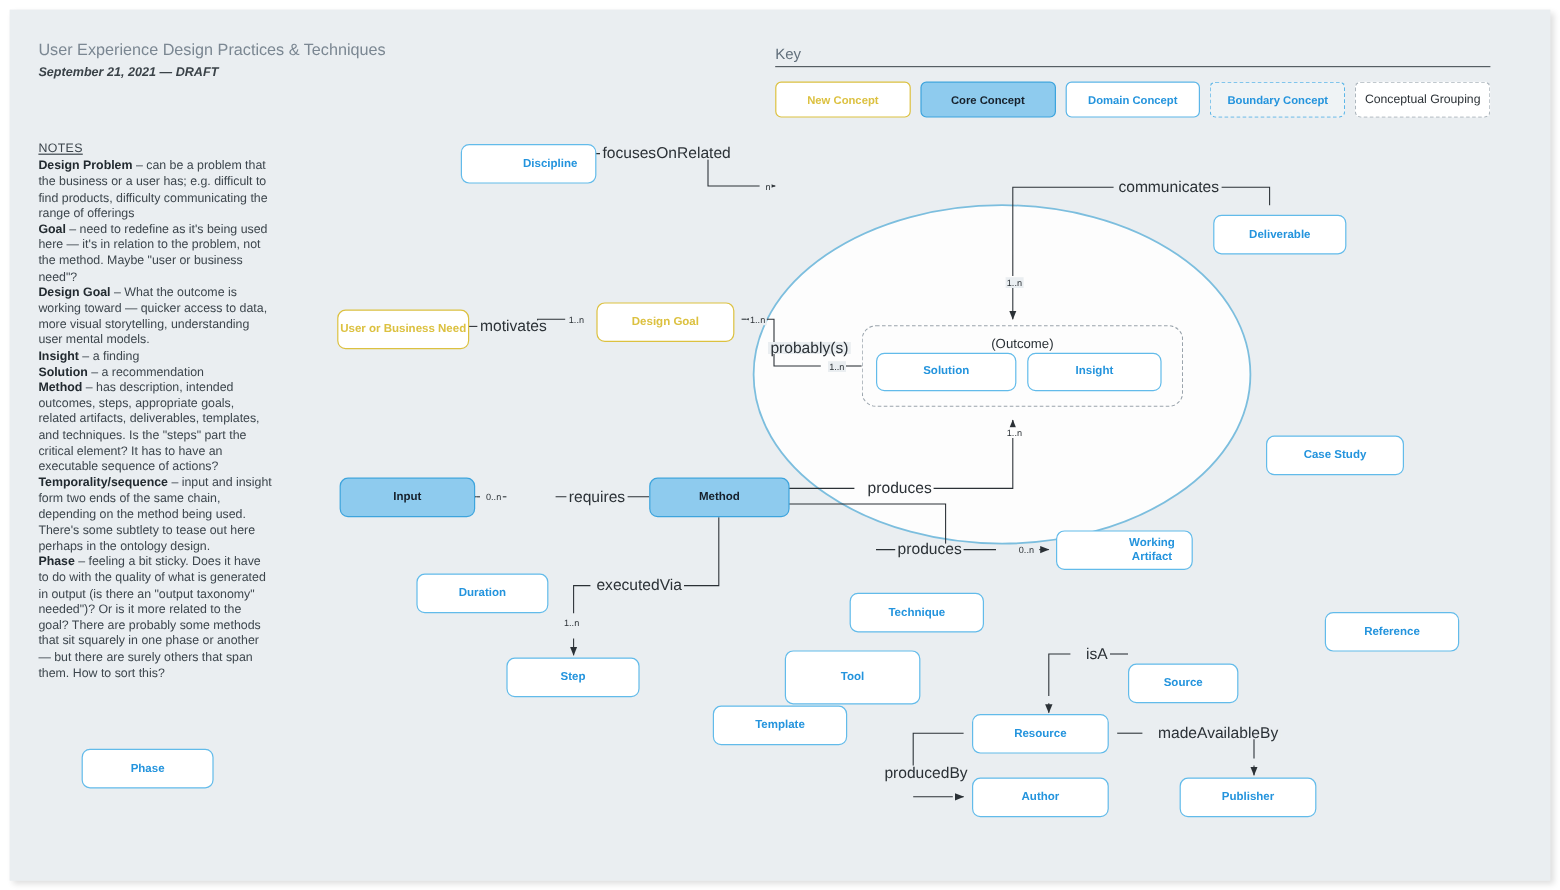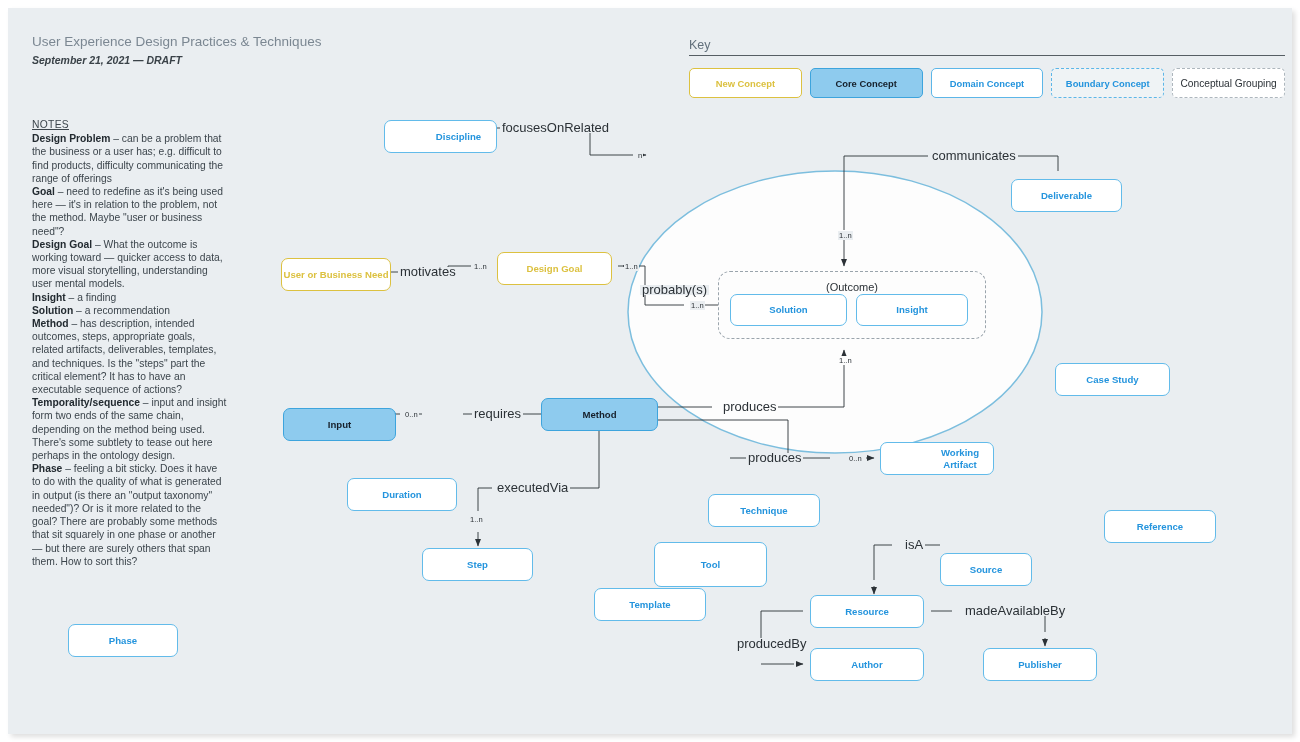--- a/index.html
+++ b/index.html
@@ -59,21 +59,21 @@
     color: #3c454c;
   }
   #notes-heading {
     text-decoration: underline;
     letter-spacing: 0.3px;
     margin-bottom: 1px;
   }
   .note-term { font-weight: bold; color: #222a30; }
 
   
-  #key { position: absolute; left: 681px; top: 30px; width: 596px; }
+  #key { position: absolute; left: 638px; top: 30px; width: 596px; }
   #key-label {
     font-size: 12.5px;
     color: #62707c;
     padding-bottom: 3px;
   }
   #key-rule { height: 1px; background: #565e64; width: 100%; }
   #key-items {
     display: flex;
     gap: 8px;
     margin-top: 12px;
@@ -250,21 +250,21 @@
       <div class="grouping-label">(Outcome)</div>
     </div>
 
     <div class="node n-domain" style="left:376px; top:112px; width:113px; height:33px;padding-left:36px;">Discipline</div>
     <div class="node n-domain" style="left:1003px; top:171px; width:111px; height:33px;">Deliverable</div>
     <div class="node n-new" style="left:273px; top:250px; width:110px; height:33px;">User or Business Need</div>
     <div class="node n-new" style="left:489px; top:244px; width:115px; height:33px;">Design Goal</div>
     <div class="node n-domain" style="left:722px; top:286px; width:117px; height:32px;">Solution</div>
     <div class="node n-domain" style="left:848px; top:286px; width:112px; height:32px;">Insight</div>
     <div class="node n-domain" style="left:1047px; top:355px; width:115px; height:33px;">Case Study</div>
-    <div class="node n-core" style="left:275px; top:390px; width:113px; height:33px;margin-top:10px;">Input</div>
+    <div class="node n-core" style="left:275px; top:390px; width:113px; height:33px;">Input</div>
     <div class="node n-core" style="left:533px; top:390px; width:117px; height:33px;">Method</div>
     <div class="node n-domain" style="left:872px; top:434px; width:114px; height:33px;padding-left:46px;">Working Artifact</div>
     <div class="node n-domain" style="left:339px; top:470px; width:110px; height:33px;">Duration</div>
     <div class="node n-domain" style="left:700px; top:486px; width:112px; height:33px;">Technique</div>
     <div class="node n-domain" style="left:1096px; top:502px; width:112px; height:33px;">Reference</div>
     <div class="node n-domain" style="left:414px; top:540px; width:111px; height:33px;">Step</div>
     <div class="node n-domain" style="left:646px; top:534px; width:113px; height:45px;">Tool</div>
     <div class="node n-domain" style="left:932px; top:545px; width:92px; height:33px;">Source</div>
     <div class="node n-domain" style="left:586px; top:580px; width:112px; height:33px;">Template</div>
     <div class="node n-domain" style="left:802px; top:587px; width:114px; height:33px;">Resource</div>

